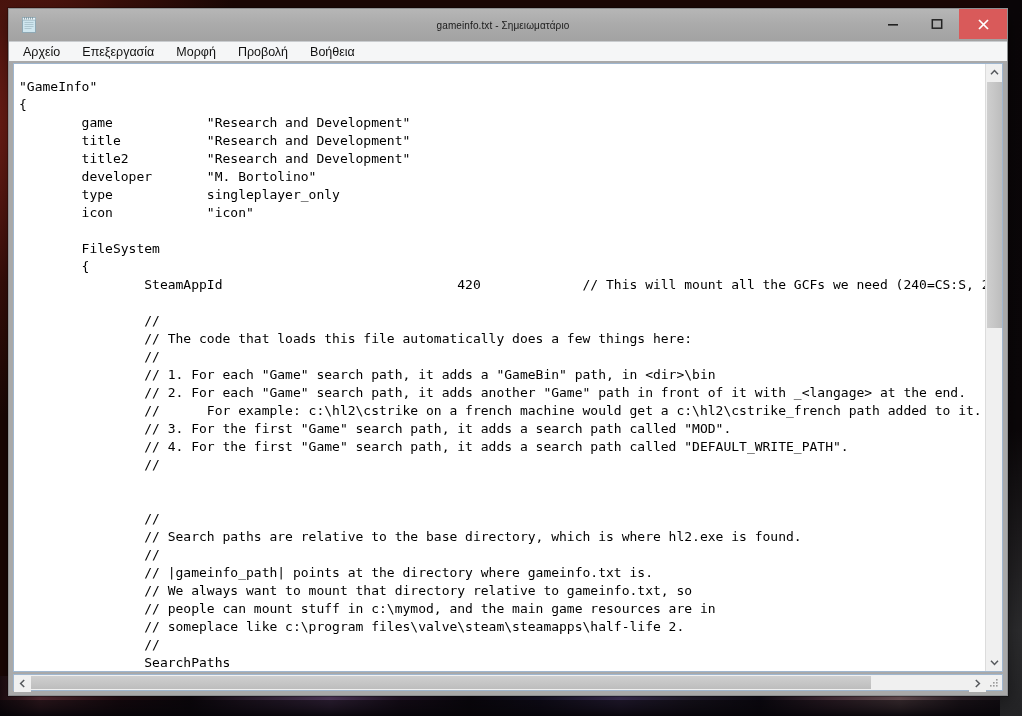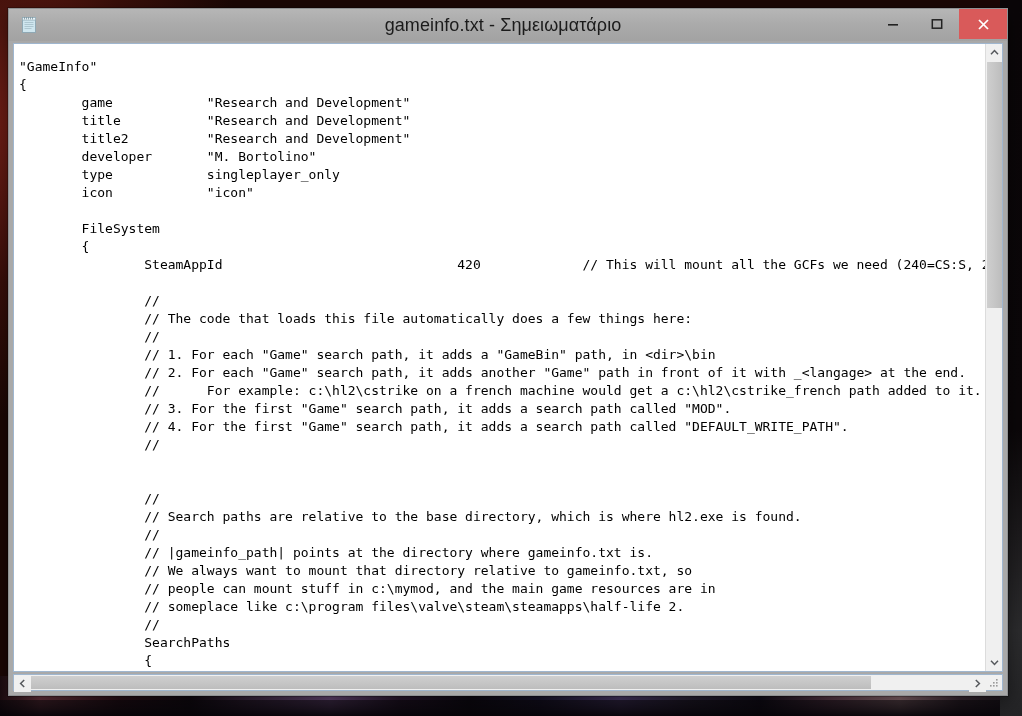--- a/index.html
+++ b/index.html
@@ -59,21 +59,21 @@
     background: linear-gradient(180deg, #b6b6b6 0%, #aaaaaa 50%, #a2a2a2 100%);
     display: flex; align-items: center;
   }
   #app-icon {
     position: absolute; left: 10px; top: 6px;
     width: 20px; height: 20px;
   }
   #title-text {
     width: 100%;
     text-align: center;
-    font-size: 18px;
+    font-size: 10px;
     color: #1b1b1b;
     letter-spacing: 0.1px;
     user-select: none;
     padding-right: 10px;
   }
   #winbtns {
     position: absolute; right: 0; top: 0;
     height: 32px; display: flex; align-items: stretch;
   }
   .winbtn {
@@ -235,20 +235,27 @@
       </div>
       <div class="winbtn" id="btn-close">
         <svg width="13" height="13" viewBox="0 0 13 13">
           <line x1="2" y1="2" x2="11" y2="11" stroke="#fff" stroke-width="1.7"></line>
           <line x1="11" y1="2" x2="2" y2="11" stroke="#fff" stroke-width="1.7"></line>
         </svg>
       </div>
     </div>
   </div>
 
+  <div id="menubar">
+    <span class="menu-item">Αρχείο</span>
+    <span class="menu-item">Επεξεργασία</span>
+    <span class="menu-item">Μορφή</span>
+    <span class="menu-item">Προβολή</span>
+    <span class="menu-item">Βοήθεια</span>
+  </div>
 
   <div id="client">
 
     <div id="edit-frame">
       <div id="textwrap">
         <pre id="textarea-content">"GameInfo"
 {
         game            "Research and Development"
         title           "Research and Development"
         title2          "Research and Development"

